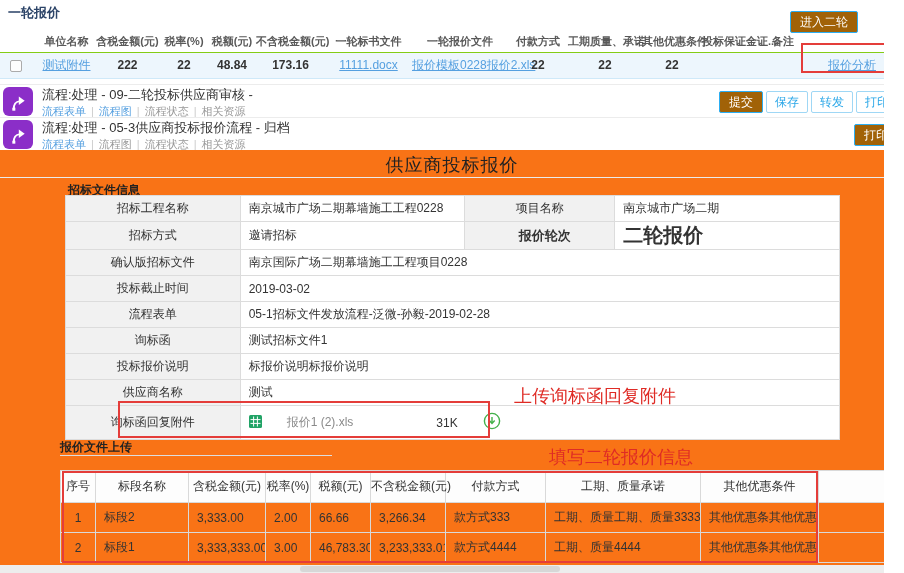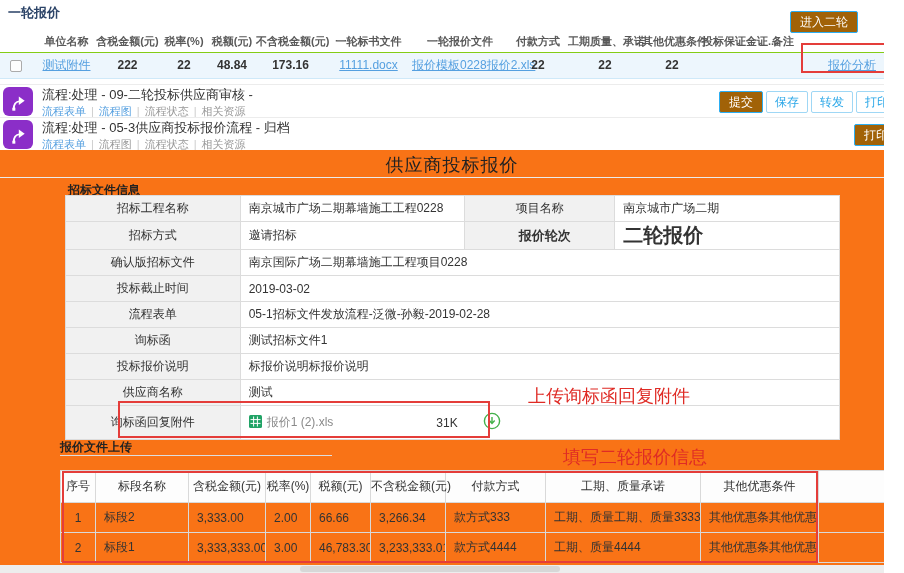--- a/index.html
+++ b/index.html
@@ -47,38 +47,38 @@
   .form-table { position:absolute; left:65px; top:45px; width:775px; border-collapse:collapse; }
   .form-table td { border:1px solid #DCDCDC; font-size:12px; color:#333; height:26px; }
   td.lab { background:#F1F1F1; text-align:center; }
   td.val { background:#fff; padding:0 8px; }
   .fblue { color:#4D7FC4; }
   .fred  { color:#E0251F; font-weight:bold;padding-left:10px; }
   td.val.fred { font-size:20px; }
   td.lab.fred { font-size:13px; }
   .att-row td { height:34px; }
   .att { display:flex; align-items:center; width:252px; gap:5px; }
-  .att-name { color:#8A8A8A; flex:1; }
+  .att-name { color:#8A8A8A; flex:1;margin-left:20px; }
   .att-size { color:#333; margin-right:20px; }
 
   .sec2 { position:absolute; left:60px; top:289px; font-size:12px; font-weight:bold; color:#222; }
   .sec2-line { position:absolute; left:60px; top:305px; width:272px; border-top:1px solid #DDD; }
 
   .q-wrap { position:absolute; left:60px; top:320px; width:844px; height:94px; overflow:hidden; }
   .q-table { width:948px; border-collapse:collapse; table-layout:fixed; }
   .q-table th { border:1px solid #D9D9D9; height:32px; font-size:12px; font-weight:normal;
                 color:#333; text-align:center; white-space:nowrap; background:#FDFDFD; }
   .q-table td { border:1px solid #D9D9D9; height:30px; font-size:12px; color:#333;
                 padding-left:8px; white-space:nowrap; overflow:hidden; }
   .q-table td.c { text-align:center; padding-left:0; }
   .q-table td.remark { padding-left:70px; }
 
   
   .redbox { position:absolute; border:2px solid #E43D3A; pointer-events:none; z-index:6; }
-  .red-note { position:absolute; color:#DF2B25; font-size:18px; z-index:6; white-space:nowrap;margin-left:14px; }
+  .red-note { position:absolute; color:#DF2B25; font-size:18px; z-index:6; white-space:nowrap; }
 
   
   .hscroll { position:absolute; left:0; top:565px; width:904px; height:8px; background:#EDEDED; }
   .hthumb { position:absolute; left:300px; top:1px; width:260px; height:6px;
             background:#D7D7D7; border-radius:3px; cursor:pointer; }
 </style>
 </head>
 <body>
 
 <div class="page">

